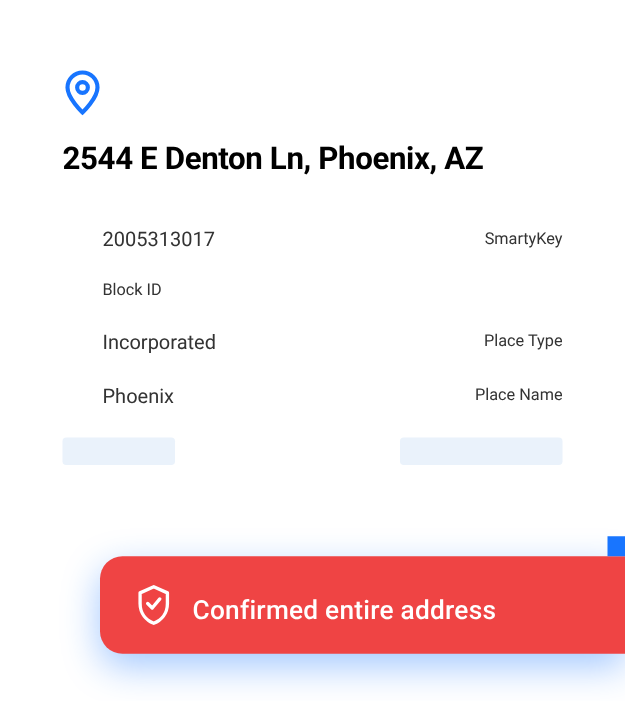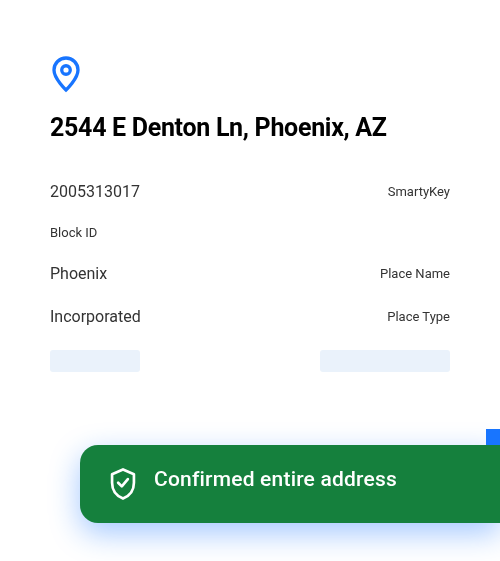--- a/index.html
+++ b/index.html
@@ -31,20 +31,21 @@
       font-weight: 700;
       color: #000000;
       margin-bottom: 40px;
       letter-spacing: -0.3px;
     }
     .detail-row {
       display: flex;
       justify-content: space-between;
       align-items: center;
       margin-bottom: 24px;
+      margin-left: 32px;
     }
     .detail-value {
       font-size: 16px;
       color: #333;
       font-weight: 400;
     }
     .detail-label {
       font-size: 13px;
       color: #333;
       font-weight: 400;
@@ -64,25 +65,25 @@
       width: 130px;
       height: 22px;
       background: #eaf2fb;
       border-radius: 3px;
     }
     .confirm-banner {
       position: absolute;
       bottom: 38px;
       left: 80px;
       right: 0;
-      background: #15803d;
+      background: #ef4444;
       border-radius: 18px 0 0 18px;
       padding: 22px 28px;
       display: flex;
-      align-items: flex-start;
+      align-items: flex-end;
       gap: 16px;
       box-shadow: 0 10px 30px rgba(24, 117, 255, 0.4);
     }
     .confirm-banner::after {
       content: '';
       position: absolute;
       top: -16px;
       right: 0;
       width: 14px;
       height: 16px;
@@ -114,26 +115,26 @@
   <h1 class="address-title">2544 E Denton Ln, Phoenix, AZ</h1>
 
   <div class="detail-row">
     <span class="detail-value">2005313017</span>
     <span class="detail-label">SmartyKey</span>
   </div>
   <div class="detail-row">
     <span class="detail-label">Block ID</span>
   </div>
   <div class="detail-row">
+    <span class="detail-value">Incorporated</span>
+    <span class="detail-label">Place Type</span>
+  </div>
+  <div class="detail-row">
     <span class="detail-value">Phoenix</span>
     <span class="detail-label">Place Name</span>
-  </div>
-  <div class="detail-row">
-    <span class="detail-value">Incorporated</span>
-    <span class="detail-label">Place Type</span>
   </div>
 
   <div class="placeholder-row">
     <div class="placeholder-left"></div>
     <div class="placeholder-right"></div>
   </div>
 </div>
 
 <div class="confirm-banner">
   <div class="shield-icon">

